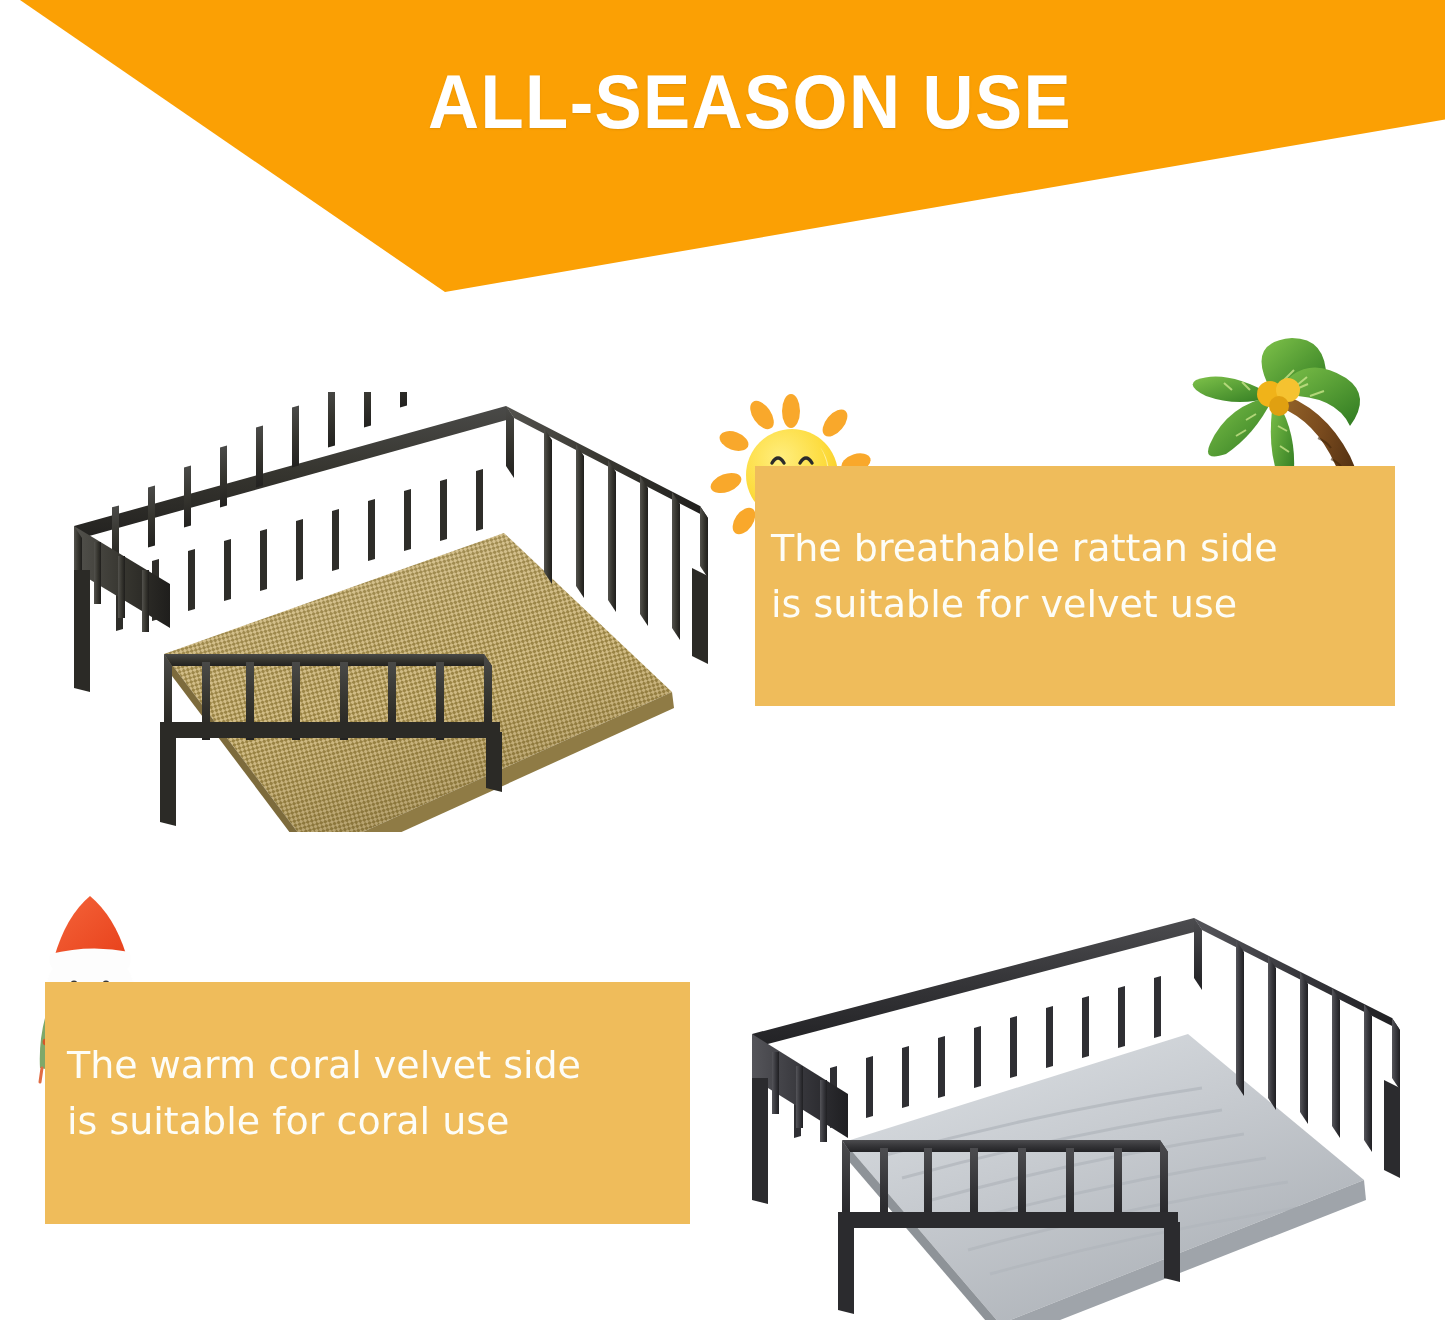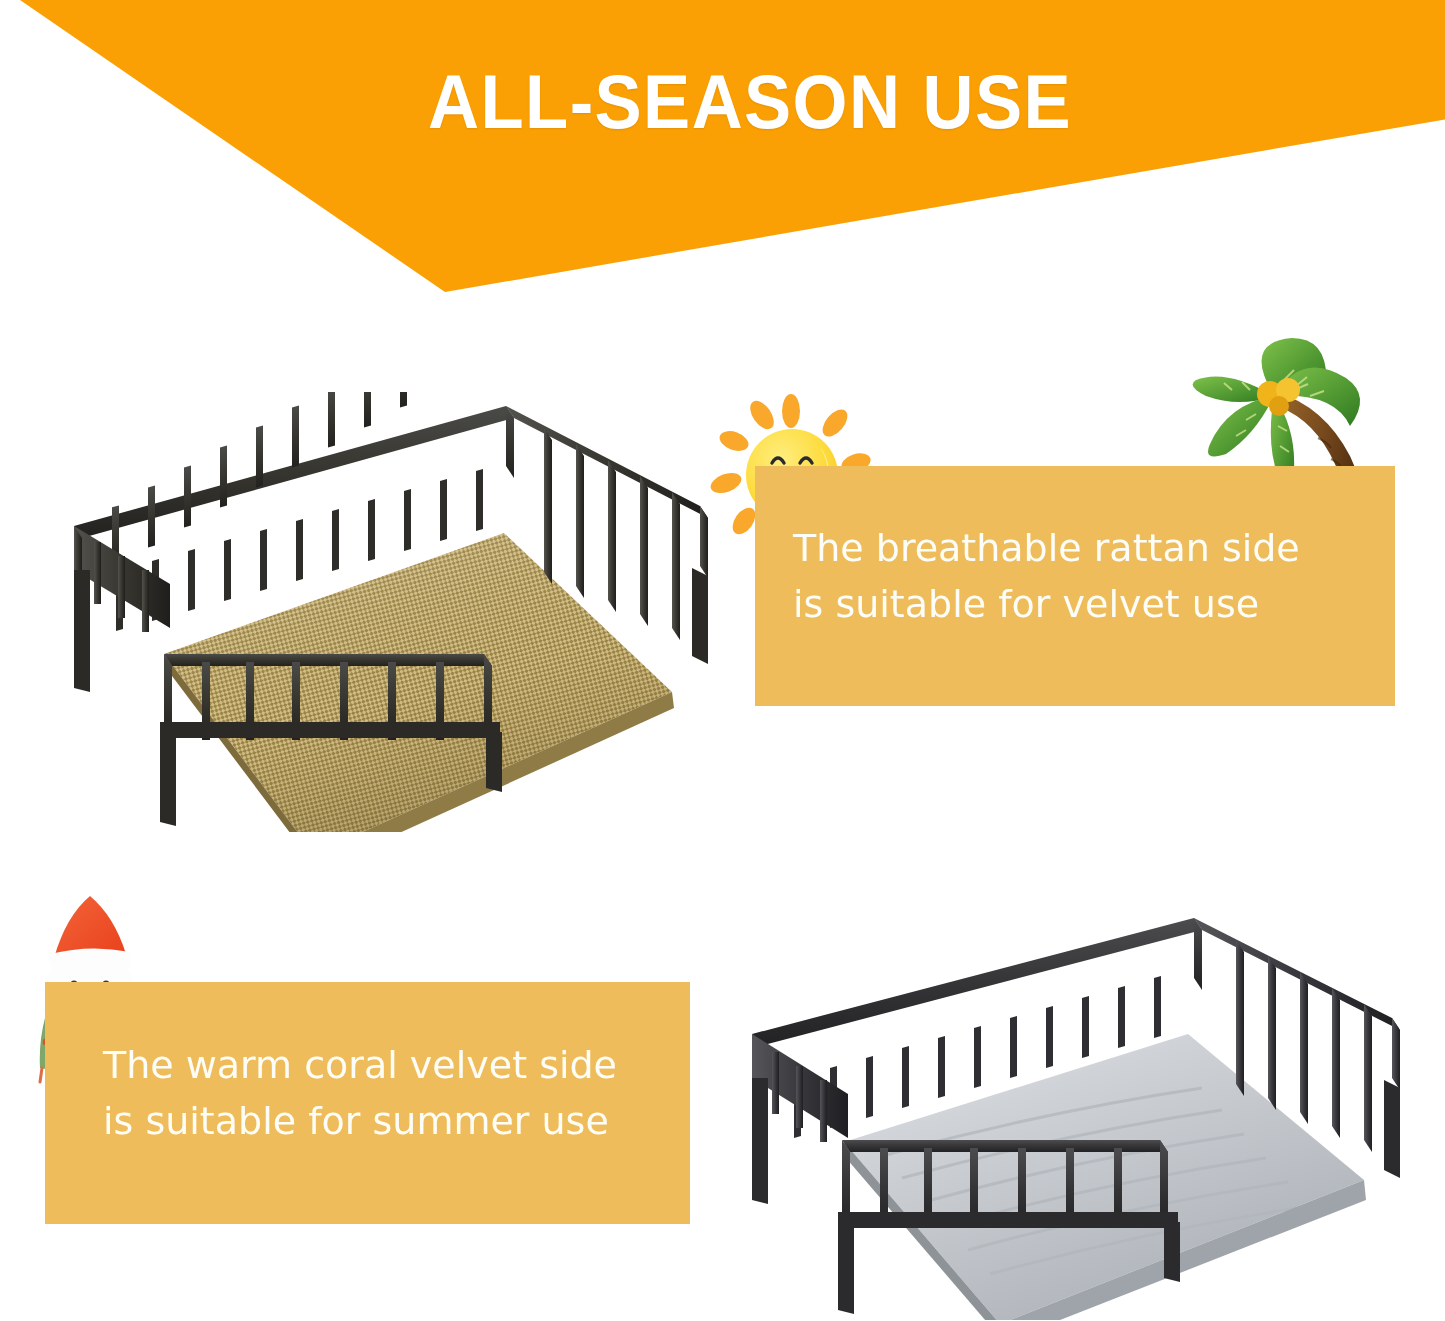--- a/index.html
+++ b/index.html
@@ -64,29 +64,29 @@
     line-height: 56px;
     font-family: "DejaVu Sans", sans-serif;
     font-weight: 400;
     white-space: nowrap;
   }
   #callout-summer {
     left: 755px;
     top: 466px;
     width: 640px;
     height: 240px;
-    padding-left: 38px;
+    padding-left: 16px;
   }
   #callout-summer .callout-line { text-align: left; }
   #callout-winter {
     left: 45px;
     top: 982px;
     width: 645px;
     height: 242px;
-    padding-left: 58px;
+    padding-left: 22px;
   }
   #callout-winter .callout-line { text-align: left; }
   .callout-text-wrap {
     position: relative;
     top: -10px;
   }
 
   
   .decor {
     position: absolute;
@@ -366,21 +366,21 @@
       <g fill="#FDFDFD">
         <ellipse cx="46" cy="156" rx="15" ry="13"></ellipse>
         <ellipse cx="94" cy="158" rx="15" ry="13"></ellipse>
       </g>
     </svg>
   </div>
 
   <div id="callout-winter" class="callout-box">
     <div class="callout-text-wrap">
       <div class="callout-line">The warm coral velvet side</div>
-      <div class="callout-line">is suitable for summer use</div>
+      <div class="callout-line">is suitable for coral use</div>
     </div>
   </div>
 
   <div id="product-winter" class="product-photo">
     <svg width="700" height="408" viewBox="0 0 700 408" xmlns="http://www.w3.org/2000/svg">
       <defs>
         <linearGradient id="metalDark2" x1="0" y1="0" x2="0" y2="1">
           <stop offset="0%" stop-color="#4c4c4f"></stop>
           <stop offset="50%" stop-color="#353538"></stop>
           <stop offset="100%" stop-color="#222225"></stop>

